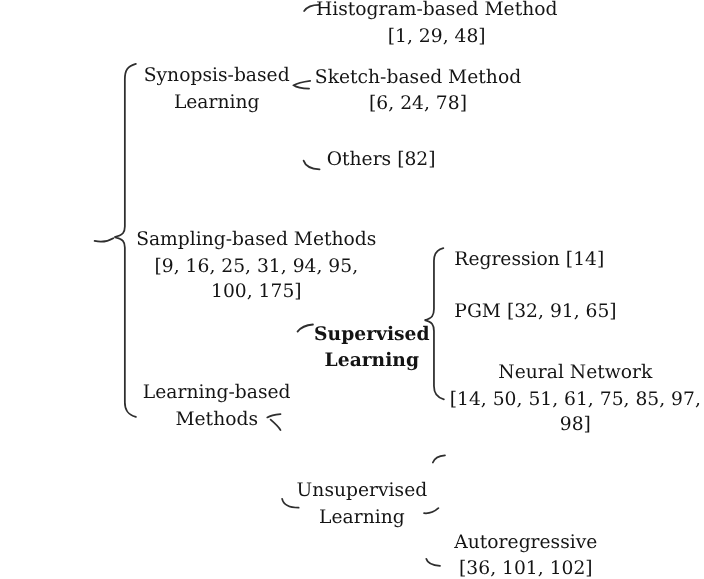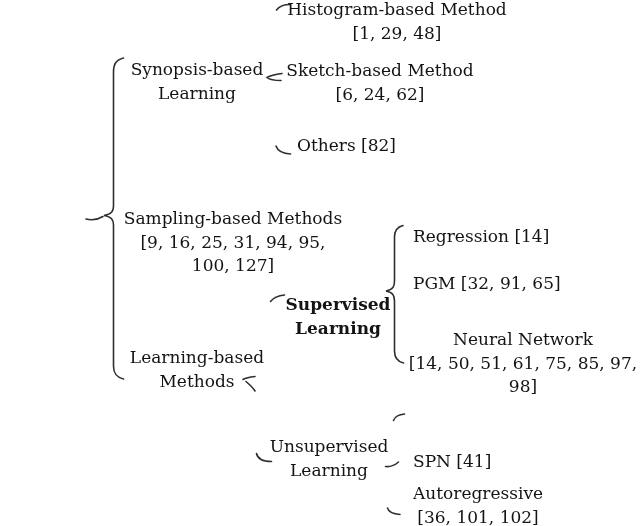--- a/index.html
+++ b/index.html
@@ -57,45 +57,44 @@
     <path d="M 385.5 466.5 C 390 467 394.5 465.5 398.5 462" stroke="#2e2e2e"></path>
     <path d="M 387.5 508 C 388.5 511.5 392.5 514 400 514.5" stroke="#2e2e2e"></path>
   </svg>
 
 
   <div class="node" style="left:117px; top:58px; width:160px;">Synopsis-based
 Learning</div>
 
   <div class="node" style="left:123px; top:207px; width:220px;">Sampling-based Methods
 [9, 16, 25, 31, 94, 95,
-100, 127]</div>
+100, 175]</div>
 
   <div class="node" style="left:117px; top:346px; width:160px;">Learning-based
 Methods</div>
 
   <div class="node" style="left:287px; top:-2px; width:220px;">Histogram-based Method
 [1, 29, 48]</div>
 
   <div class="node" style="left:280px; top:59px; width:200px;">Sketch-based Method
-[6, 24, 62]</div>
+[6, 24, 78]</div>
 
   <div class="node align-left" style="left:297px; top:134px;">Others [82]</div>
 
   <div class="node" style="left:283px; top:293px; width:110px;font-weight:bold;">Supervised
 Learning</div>
 
   <div class="node" style="left:264px; top:435px; width:130px;">Unsupervised
 Learning</div>
 
   <div class="node align-left" style="left:413px; top:225px;">Regression [14]</div>
 
   <div class="node align-left" style="left:413px; top:272px;">PGM [32, 91, 65]</div>
 
   <div class="node" style="left:403px; top:328px; width:240px;">Neural Network
 [14, 50, 51, 61, 75, 85, 97, 98]</div>
 
 
-  <div class="node align-left" style="left:413px; top:450px;">SPN [41]</div>
 
   <div class="node align-left" style="left:413px; top:482px;">Autoregressive
 [36, 101, 102]</div>
 
 </div>
 
 </body></html>

